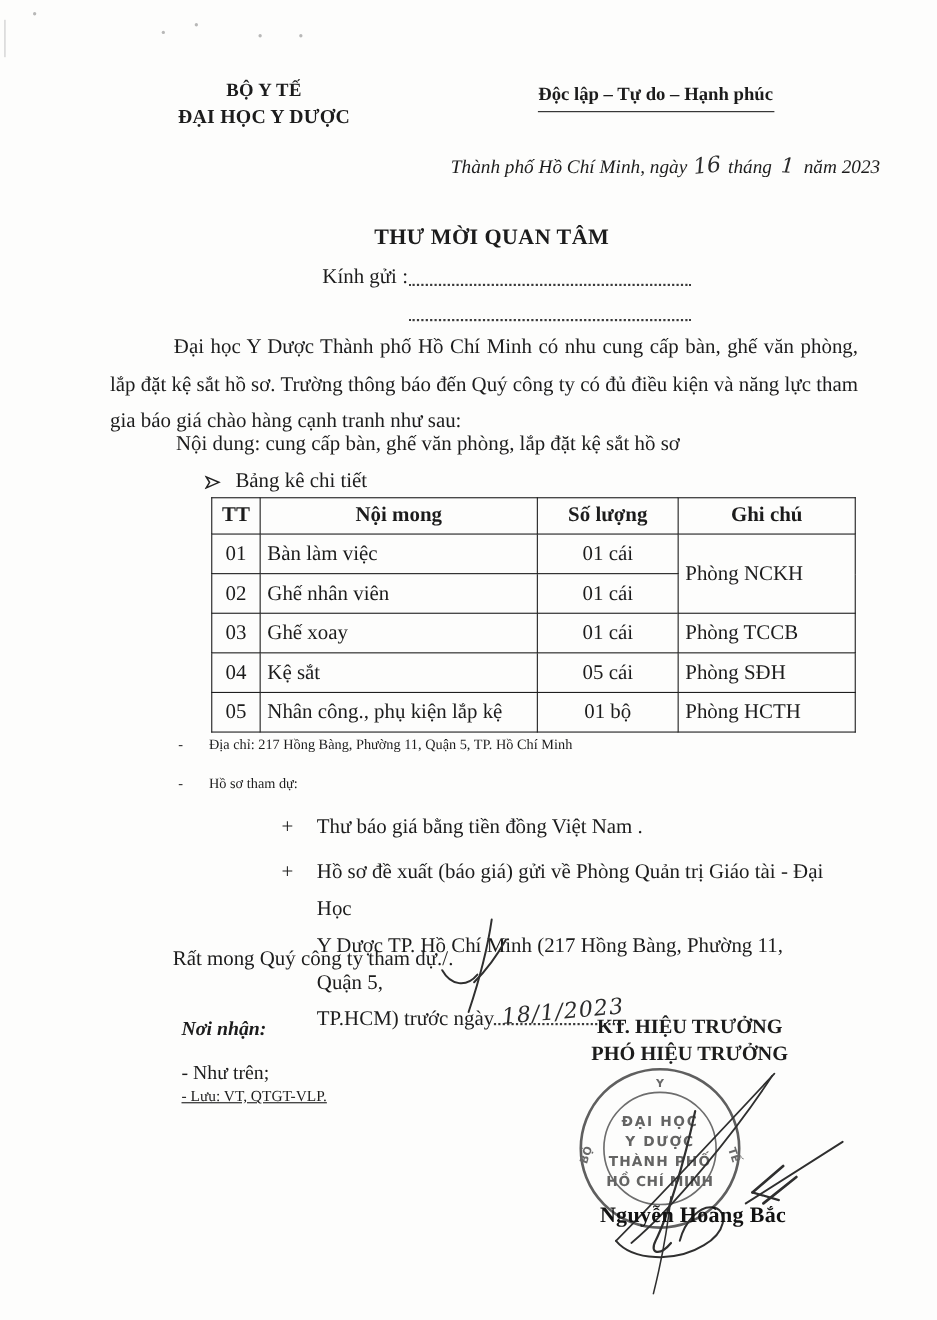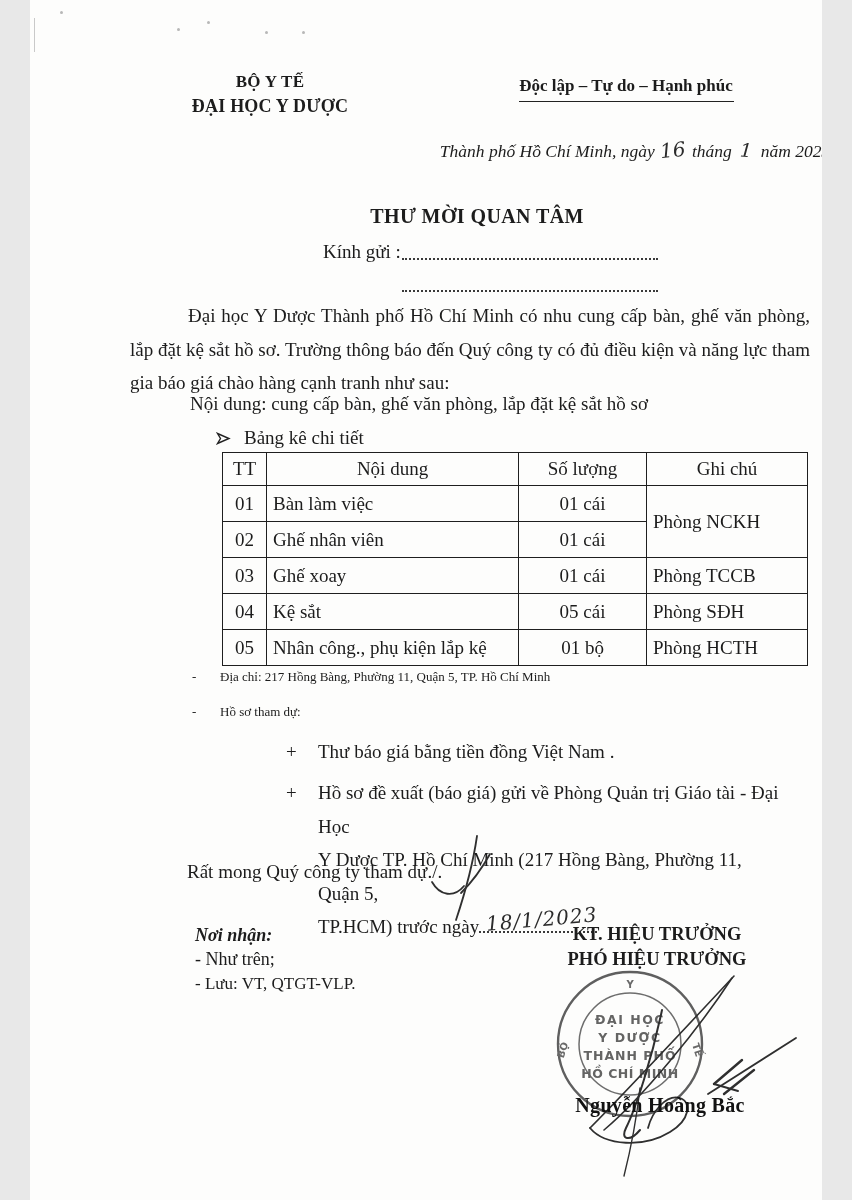--- a/index.html
+++ b/index.html
@@ -1,19 +1,19 @@
 <!DOCTYPE html>
 <html><head>
 <meta charset="utf-8">
 <style>
   html,body{margin:0;padding:0;}
   body{background:#e8e8e8;}
   .page{
     position:relative;
-    width:792px;height:1200px;
+    width:852px;height:1200px;
     margin:0 auto;
     background:#fdfdfc;
     overflow:hidden;
     font-family:"Liberation Serif","DejaVu Serif",serif;
     color:#1c1c1c;
   }
   
   .speck{position:absolute;background:#9a9a9a;border-radius:50%;width:3px;height:3px;opacity:.7;}
   .edge-line{position:absolute;left:4px;top:18px;width:1px;height:34px;background:#c9c9c9;}
 
@@ -38,21 +38,21 @@
 
   
   .paragraph{position:absolute;left:100px;top:299px;width:680px;font-size:19px;line-height:33.5px;text-align:justify;text-indent:58px;}
   .content-line{position:absolute;left:160px;top:393px;font-size:19px;}
   .bullet-line{position:absolute;left:186px;top:427px;font-size:19px;display:flex;align-items:center;gap:13px;}
   .bullet-line svg{display:block;}
 
   
   table.detail{position:absolute;left:192px;top:452px;border-collapse:collapse;table-layout:fixed;width:585px;font-size:19px;}
   table.detail th,table.detail td{border:1.6px solid #1f1f1f;padding:0 6px;overflow:hidden;}
-  table.detail th{height:32px;font-weight:normal;text-align:center;}
+  table.detail th{height:32px;font-weight:bold;text-align:center;}
   table.detail td{height:35px;}
   .col-tt{width:44px;} .col-nd{width:252px;} .col-sl{width:128px;} .col-gc{width:161px;}
   td.c{text-align:center;} td.l{text-align:left;padding-left:10px;}
 
   
   .dash-item{position:absolute;left:162px;font-size:13px;}
   .dash-item .mark{display:inline-block;width:28px;}
   .plus-item{position:absolute;left:256px;font-size:19px;}
   .plus-item .mark{display:inline-block;width:32px;}
   .plus-block{position:absolute;left:256px;top:776px;font-size:19px;line-height:33.5px;width:500px;}
@@ -61,22 +61,22 @@
   .plus-block .cont{padding-left:32px;}
   .deadline-row{position:relative;padding-left:32px;}
   .leader{display:inline-block;width:118px;border-bottom:2.2px dotted #3a3a3a;height:14px;}
   .hw-deadline{position:absolute;left:200px;top:-7px;font-size:20px;transform:rotate(-5deg);letter-spacing:1px;}
 
   .closing{position:absolute;left:157px;top:861px;font-size:19px;}
 
   
   .recipients{position:absolute;left:165px;top:925px;}
   .recipients .r1{font-size:18px;font-weight:bold;font-style:italic;}
-  .recipients .r2{font-size:18px;margin-top:3px;}
-  .recipients .r3{font-size:17px;margin-top:4px;}
+  .recipients .r2{font-size:18px;margin-top:19px;}
+  .recipients .r3{font-size:14px;margin-top:4px;text-decoration:underline;}
   .sig-title{position:absolute;left:487px;top:922px;width:280px;text-align:center;font-weight:bold;font-size:18.5px;line-height:25px;}
   .signer-name{position:absolute;left:520px;top:1094px;width:220px;text-align:center;font-size:20px;font-weight:bold;letter-spacing:.3px;color:#121212;}
 
   .stamp{position:absolute;left:520px;top:963px;opacity:.88;}
   .sig-overlay{position:absolute;left:0;top:0;pointer-events:none;}
 </style>
 </head>
 <body>
 
 <div class="page">
@@ -123,21 +123,21 @@
   <table class="detail">
     <colgroup>
         <col class="col-tt">
         <col class="col-nd">
         <col class="col-sl">
         <col class="col-gc">
       </colgroup>
     <tbody>
         <tr>
       <th>TT</th>
-      <th>Nội dung</th>
+      <th>Nội mong</th>
       <th>Số lượng</th>
       <th>Ghi chú</th>
     </tr>
     <tr>
       <td class="c">01</td>
       <td class="l">Bàn làm việc</td>
       <td class="c">01 cái</td>
       <td class="l" rowspan="2">Phòng NCKH</td>
     </tr>
     <tr>

